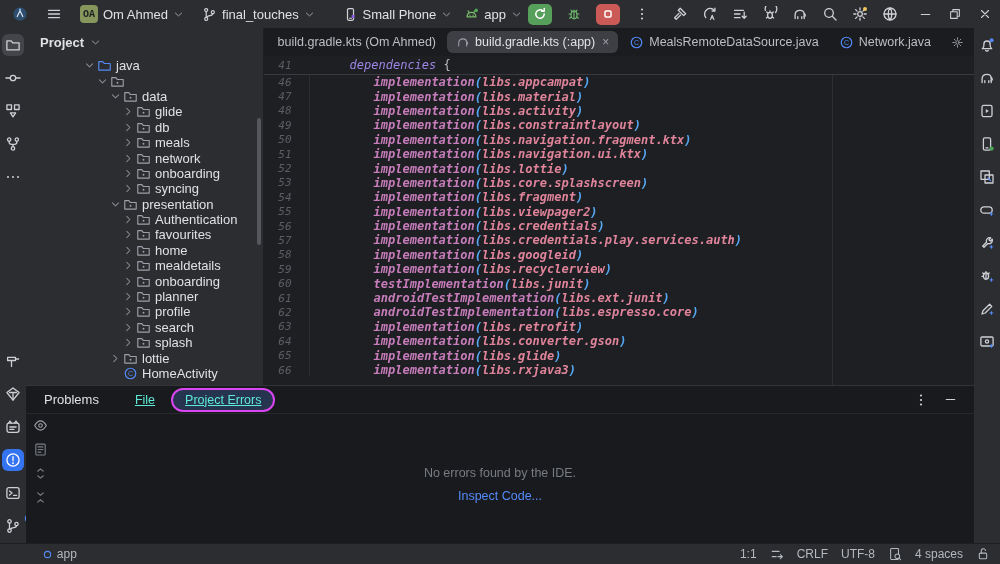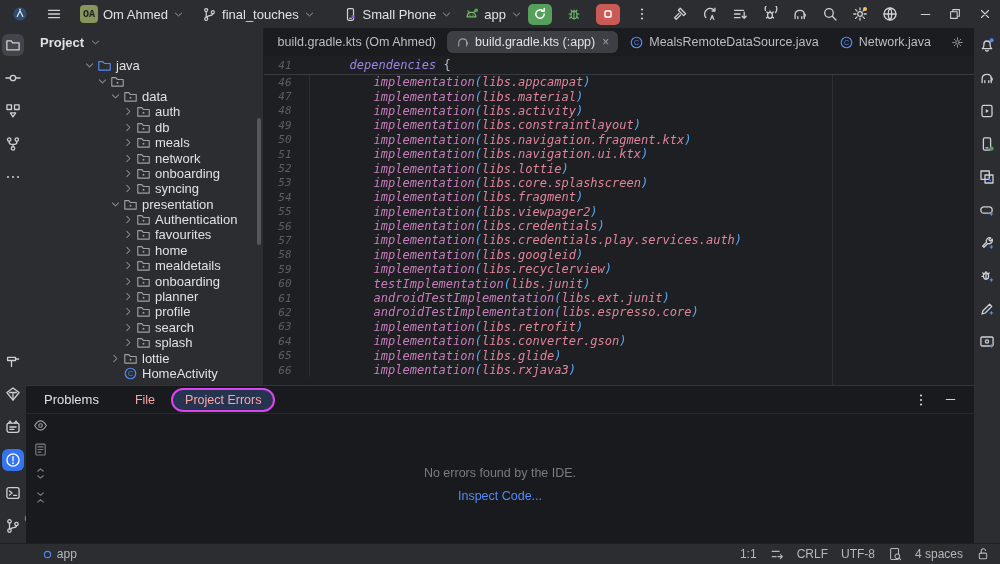--- a/index.html
+++ b/index.html
@@ -49,34 +49,34 @@
   .tab { display:flex; align-items:center; gap:5px; padding:0 9px; height:22px; margin:0 1px;
     font-size:12.5px; color:#bcbec4; border-radius:6px; white-space:nowrap; }
   .tab.active { background:#3d3f44; color:#dfe1e5; }
   .tab .close { color:#9da0a8; font-size:12px; margin-left:2px; }
   .sticky { height:19px; display:flex; align-items:center; border-bottom:1px solid #393b40;
     font-family:"DejaVu Sans Mono",monospace; font-size:12px; position:relative; }
   .codearea { position:relative; flex:1; overflow:hidden; font-family:"DejaVu Sans Mono",monospace; font-size:12px; }
   .cl { height:14.4px; display:flex; align-items:center; white-space:pre; }
   .ln { width:38px; flex:none; text-align:right; padding-right:10px; color:#5a5d63; font-size:11px; font-style:italic; }
   .codetxt { padding-left:7px; font-style:italic;margin-left:41px; }
-  .ind { padding-left:31px; }
+  .ind { padding-left:31px;font-weight:bold; }
   .fn { color:#c77dbb; }
   .kwfn { color:#9e86e8; }
   .pr { color:#56a8f5; }
   .arg { color:#e0849b; }
   .brace { color:#bcbec4; font-style:normal; }
   .marginline { position:absolute; top:0; bottom:0; left:568px; width:1px; background:#2d2f33; }
   .indentguide { position:absolute; top:0; bottom:8px; left:45px; width:1px; background:#2b2d31; }
 
   
   .bottom { height:158px; background:#191a1d; border-top:1px solid #323438; position:relative; }
   .bottom-head { height:28px; display:flex; align-items:center; gap:4px; padding-left:18px; border-bottom:1px solid #26282c; }
   .bp-title { font-size:13px; font-weight:normal; margin-right:20px; }
-  .bp-tab { font-size:12.5px; color:#fca5a5; padding:3px 12px; border-radius:12px; }
+  .bp-tab { font-size:12.5px; color:#5eead4; padding:3px 12px; border-radius:12px;text-decoration:underline; }
   .bp-tab.sel { background:#263450; border:2px solid #d946ef; }
   .bp-head-actions { margin-left:auto; display:flex; align-items:center; gap:14px; padding-right:16px; }
   .bp-toolcol { position:absolute; left:7px; top:32px; display:flex; flex-direction:column; gap:9px; align-items:center; }
   .bp-empty { text-align:center; padding-top:52px; }
   .bp-msg { font-size:12.5px; color:#787c83; }
   .bp-link { font-size:12.5px; color:#548af7; margin-top:9px; display:inline-block; }
 
   
   .statusbar { height:21px; background:#2b2d30; border-top:1px solid #1e1f22; display:flex; align-items:center;
     font-size:12px; color:#b4b8bf; padding:0 10px; }
@@ -396,21 +396,21 @@
                 <svg width="11" height="11" viewBox="0 0 16 16" fill="none" stroke="#868a91" stroke-width="1.5" stroke-linecap="round" stroke-linejoin="round">
                   <path d="M5.5 3.5L10 8l-4.5 4.5"></path>
                 </svg>
               </span>
     <span class="ticn">
                 <svg width="15" height="15" viewBox="0 0 16 16" fill="none" stroke="#9da0a8" stroke-width="1.2" stroke-linecap="round" stroke-linejoin="round">
                   <path d="M1.9 12.9V3.9h4.3l1.5 1.9h6.4v7.1z"></path>
                   <circle cx="8" cy="9.3" r="1" fill="#9da0a8" stroke="none"></circle>
                 </svg>
               </span>
-    <span class="tlabel">auth</span>
+    <span class="tlabel">glide</span>
             </div>
             <div class="trow" style="padding-left: 96px;">
               <span class="tchev">
                 <svg width="11" height="11" viewBox="0 0 16 16" fill="none" stroke="#868a91" stroke-width="1.5" stroke-linecap="round" stroke-linejoin="round">
                   <path d="M5.5 3.5L10 8l-4.5 4.5"></path>
                 </svg>
               </span>
     <span class="ticn">
                 <svg width="15" height="15" viewBox="0 0 16 16" fill="none" stroke="#9da0a8" stroke-width="1.2" stroke-linecap="round" stroke-linejoin="round">
                   <path d="M1.9 12.9V3.9h4.3l1.5 1.9h6.4v7.1z"></path>

